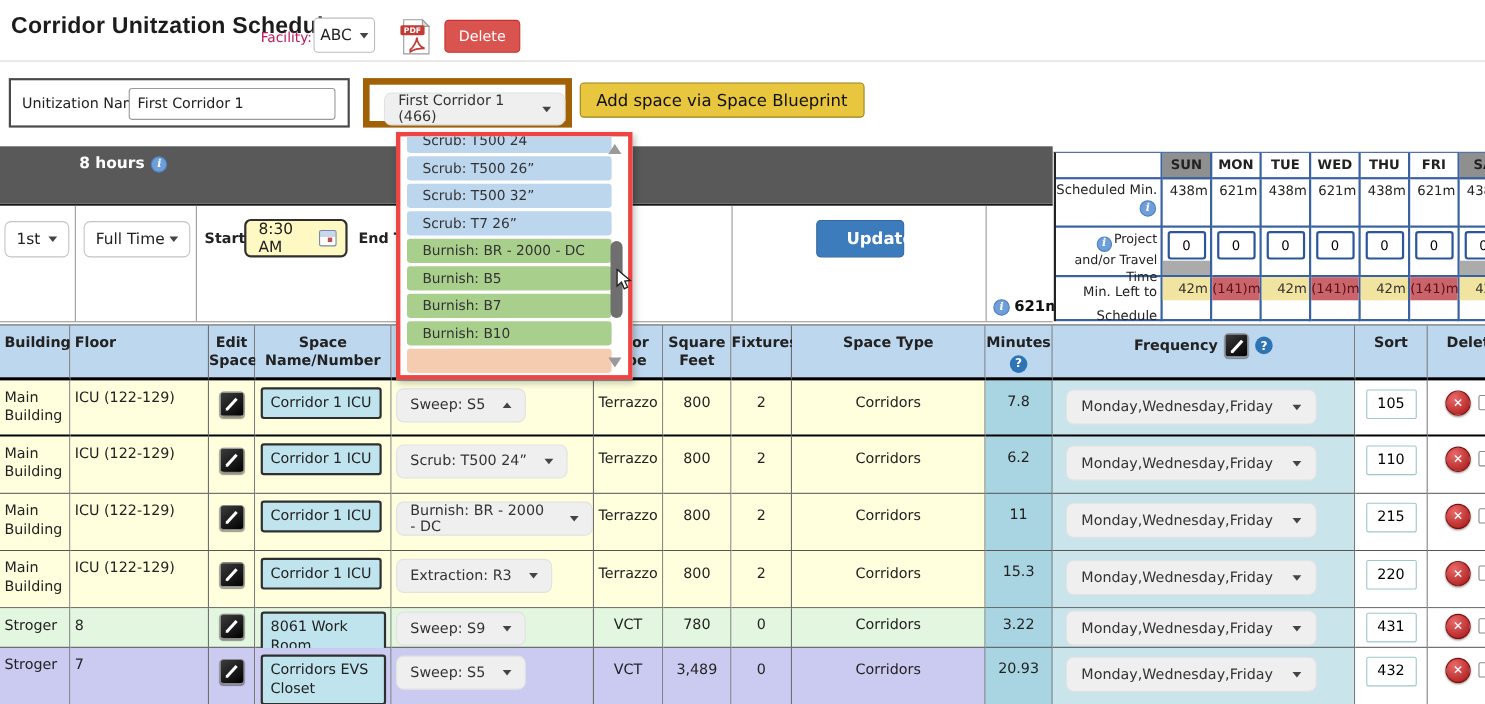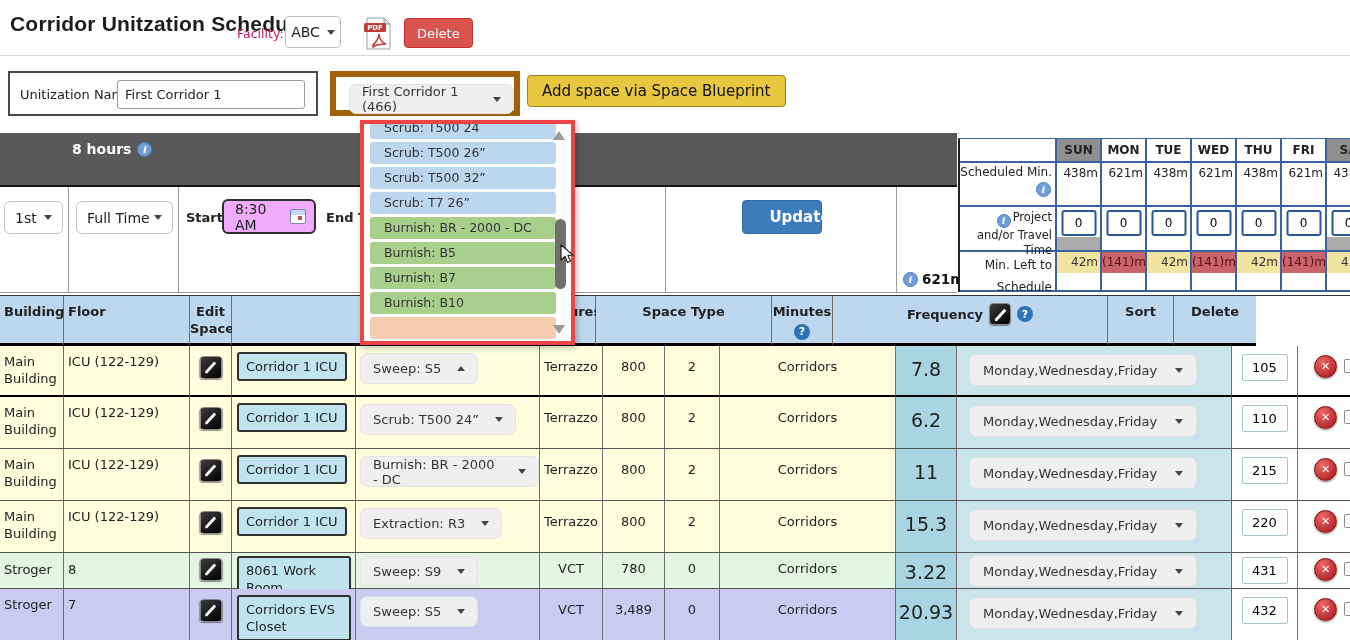--- a/index.html
+++ b/index.html
@@ -37,21 +37,21 @@
   .hours { position:absolute; left:72px; top:8px; color:#fff; font-size:14px; font-weight:bold;
            display:flex; align-items:center; gap:6px;}
   .form-row { position:absolute; left:0; top:185px; width:957px; height:108px; background:#fff;
               border-top:2px solid #151515; border-bottom:1px solid #9a9a9a;}
   .vsep { position:absolute; top:0; width:1px; height:100%; background:#9a9a9a; }
   .select-btn { position:absolute; background:#fff; border:1px solid #c4c4c4; border-radius:6px; font-size:14px;
                 color:#222; display:flex; align-items:center; justify-content:space-between;
                 padding:0 10px; cursor:pointer;}
   .lbl { position:absolute; font-size:13px; color:#222; }
   .time-input { position:absolute; left:222px; top:12px; width:94px; height:35px; border:2px solid #2f2f2f;
-                border-radius:6px; background:#f0abfc; display:flex; align-items:center; cursor:text;}
+                border-radius:6px; background:#fef9c3; display:flex; align-items:center; cursor:text;}
   .time-text { font-size:14px; padding-left:11px; flex:1; }
   .btn-update { position:absolute; left:742px; top:13px; width:80px; height:34px; background:#3c7cbc;
                 border:1px solid #35699f; border-radius:4px; color:#fff; font-weight:bold; font-size:15px;
                 display:flex; align-items:center; justify-content:center; cursor:pointer;padding-left:36px;}
   .total-min { position:absolute; left:903px; top:84px; display:flex; align-items:center; gap:4px;
                font-size:13.5px; font-weight:bold; color:#111;}
 
   
   .info-i { width:15px; height:15px; border-radius:50%; background:#6f9fd8; border:1px solid #4d7fc0;
             color:#fff; font-family:"DejaVu Serif",serif; font-style:italic; font-weight:bold;
@@ -92,21 +92,21 @@
   .c5{width:63px;} .c6{width:62px;} .c7{width:55px;} .c8{width:176px;} .c9{width:61px;}
   .c10{width:275px;} .c11{width:66px;} .c12{width:82px; border-right:none;}
   .t-hdr .c0, .t-hdr .c1 { text-align:left; padding-left:4px; }
   .hdr-ico-line { display:flex; align-items:center; justify-content:center; gap:6px; }
   .t-body .t-row { font-size:13px; }
   .r-tall { height:52px; } .r1 { height:51px; } .r1 .cell { border-bottom:2px solid #000; }
   .r-short { height:36px; } .r-last { height:60px; }
   .theme-cream .cell { background:#ffffde; }
   .theme-green .cell { background:#e3f6df; }
   .theme-purple .cell { background:#cbcbf2; }
-  .t-body .cell.cyan { background:#a9d4e2 !important; text-align:center; padding-top:12px; font-size:19px;}
+  .t-body .cell.cyan { background:#a9d4e2 !important; text-align:center; padding-top:12px; font-size:13px;}
   .t-body .cell.freq { background:#c9e4ea !important; }
   .t-body .cell.plain { background:#fff !important; }
   .cell.txt { padding:7px 3px 0 4px; line-height:17px; }
   .r-short .cell.txt { padding-top:8px; }
   .cell.mid { padding-top:13px; text-align:center; }
   .r-short .cell.mid, .r-short .cell.cyan { padding-top:8px; }
   .edit-ico { position:absolute; left:50%; top:10px; transform:translateX(-50%); width:23px; height:23px;
               background:linear-gradient(145deg,#3c3c3c,#000); border:1px solid #888; border-radius:4px;
               cursor:pointer; box-shadow:0 1px 1px rgba(0,0,0,.4);}
   .r-short .edit-ico { top:5px; }
@@ -304,20 +304,21 @@
           <div class="ml-strip ok">42m</div>
         </div>
       </div>
   </div>
 
   <div class="main-table">
     <div class="t-row t-hdr">
       <div class="cell c0">Building</div>
       <div class="cell c1">Floor</div>
       <div class="cell c2">Edit Space</div>
+      <div class="cell c3">Space Name/Number</div>
       <div class="cell c4"></div>
       <div class="cell c5">Floor Type</div>
       <div class="cell c6">Square Feet</div>
       <div class="cell c7">Fixtures</div>
       <div class="cell c8">Space Type</div>
       <div class="cell c9">
         <div>Minutes</div>
         <div style="margin-top:2px"><span class="help-q">?</span></div>
       </div>
       <div class="cell c10">

